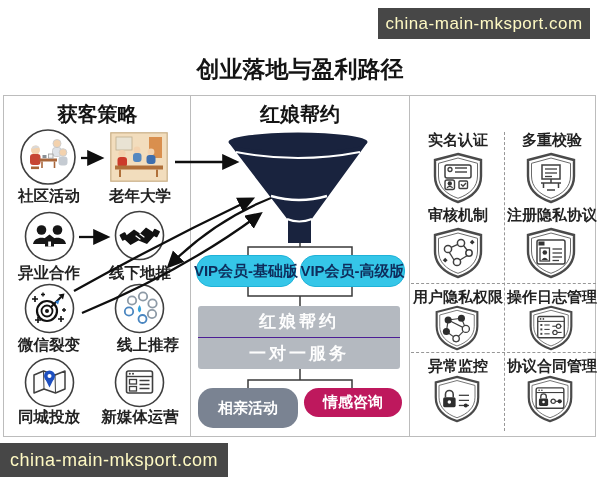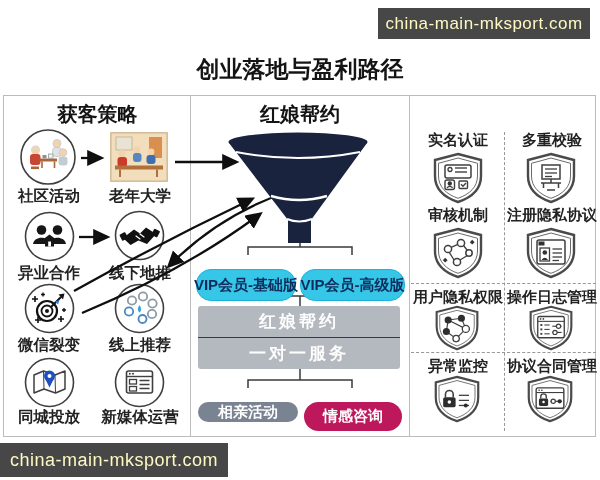--- a/index.html
+++ b/index.html
@@ -7,21 +7,21 @@
          font-family:"Liberation Sans",sans-serif;color:#1a1a1a;}
   .abs{position:absolute;}
   .wm{background:#474747;color:#fef9c3;font-size:17px;display:flex;align-items:center;justify-content:center;letter-spacing:.5px;}
   .title{left:0;right:0;top:54px;text-align:center;font-size:23px;font-weight:bold;color:#141414;}
   .frame{left:3px;top:95px;width:593px;height:342px;border:1px solid #bcbcbc;box-sizing:border-box;}
   .vdiv{top:95px;width:1px;height:342px;background:#bcbcbc;}
   .colhead{font-size:20px;font-weight:bold;color:#141414;text-align:center;white-space:nowrap;}
   .lbl{font-size:15.5px;font-weight:600;color:#222;text-align:center;white-space:nowrap;}
   .rlbl{font-size:15px;font-weight:600;color:#222;text-align:center;white-space:nowrap;}
   .pill{border-radius:15px;display:flex;align-items:center;justify-content:center;
-        font-size:15px;font-weight:bold;white-space:nowrap;margin-top:14px;}
+        font-size:15px;font-weight:bold;white-space:nowrap;}
   .pill.vip{background:#35c6e8;border:1px solid #1fb2d8;color:#0e2d5c;}
   .svcbox{background:#b4b9c0;border-radius:3px;color:#fdfdfd;font-size:17px;font-weight:bold;
           text-align:center;letter-spacing:3px;}
   .svcrow{height:31px;line-height:31px;}
   .svcrow+.svcrow{border-top:1px solid #4c1d95;}
   .dashv{border-left:1px dashed #979797;width:0;}
   .dashh{border-top:1px dashed #979797;height:0;}
   svg{display:block;}
   .overlay{left:0;top:0;pointer-events:none;}
 </style>
@@ -156,21 +156,21 @@
       <line x1="25.5" y1="27.5" x2="35.5" y2="27.5" stroke="#3f3f3f" stroke-width="1.5"></line>
       <line x1="25.5" y1="31.5" x2="35.5" y2="31.5" stroke="#3f3f3f" stroke-width="1.5"></line>
     </svg>
   </div>
 
   <div class="abs lbl" style="left:10px;top:186px;width:78px;">社区活动</div>
   <div class="abs lbl" style="left:102px;top:186px;width:76px;">老年大学</div>
   <div class="abs lbl" style="left:10px;top:263px;width:78px;">异业合作</div>
   <div class="abs lbl" style="left:104px;top:263px;width:72px;">线下地推</div>
   <div class="abs lbl" style="left:10px;top:335px;width:78px;">微信裂变</div>
-  <div class="abs lbl" style="left:104px;top:335px;width:72px;">线上推荐</div>
+  <div class="abs lbl" style="left:112px;top:335px;width:72px;">线上推荐</div>
   <div class="abs lbl" style="left:10px;top:407px;width:78px;">同城投放</div>
   <div class="abs lbl" style="left:98px;top:407px;width:84px;">新媒体运营</div>
 
   <svg class="abs overlay" width="600" height="480" viewBox="0 0 600 480">
     <defs>
       <marker id="ah" markerWidth="8" markerHeight="8" refX="6" refY="3.5" orient="auto">
         <path d="M0,0 L7.5,3.5 L0,7 Z" fill="#0f0f0f"></path>
       </marker>
     </defs>
 
@@ -195,21 +195,21 @@
   </svg>
 
   <div class="abs pill vip" style="left:196px;top:255px;width:98px;height:30px;">VIP会员-基础版</div>
   <div class="abs pill vip" style="left:300px;top:255px;width:103px;height:30px;">VIP会员-高级版</div>
 
   <div class="abs svcbox" style="left:198px;top:306px;width:202px;">
     <div class="svcrow">红娘帮约</div>
     <div class="svcrow">一对一服务</div>
   </div>
 
-  <div class="abs pill" style="left:198px;top:388px;width:100px;height:20px;background:#7a8392;color:#fff;">相亲活动</div>
+  <div class="abs pill" style="left:198px;top:388px;width:100px;height:40px;background:#7a8392;color:#fff;">相亲活动</div>
   <div class="abs pill" style="left:304px;top:388px;width:98px;height:29px;background:#be185d;color:#fff;">情感咨询</div>
 
   <div class="abs dashv" style="left:504px;top:132px;height:299px;"></div>
   <div class="abs dashh" style="left:411px;top:283px;width:185px;"></div>
   <div class="abs dashh" style="left:411px;top:352px;width:185px;"></div>
 
   <div class="abs rlbl" style="left:412px;top:131px;width:92px;">实名认证</div>
   <div class="abs rlbl" style="left:506px;top:131px;width:92px;">多重校验</div>
 
   <div class="abs rlbl" style="left:412px;top:206px;width:92px;">审核机制</div>

